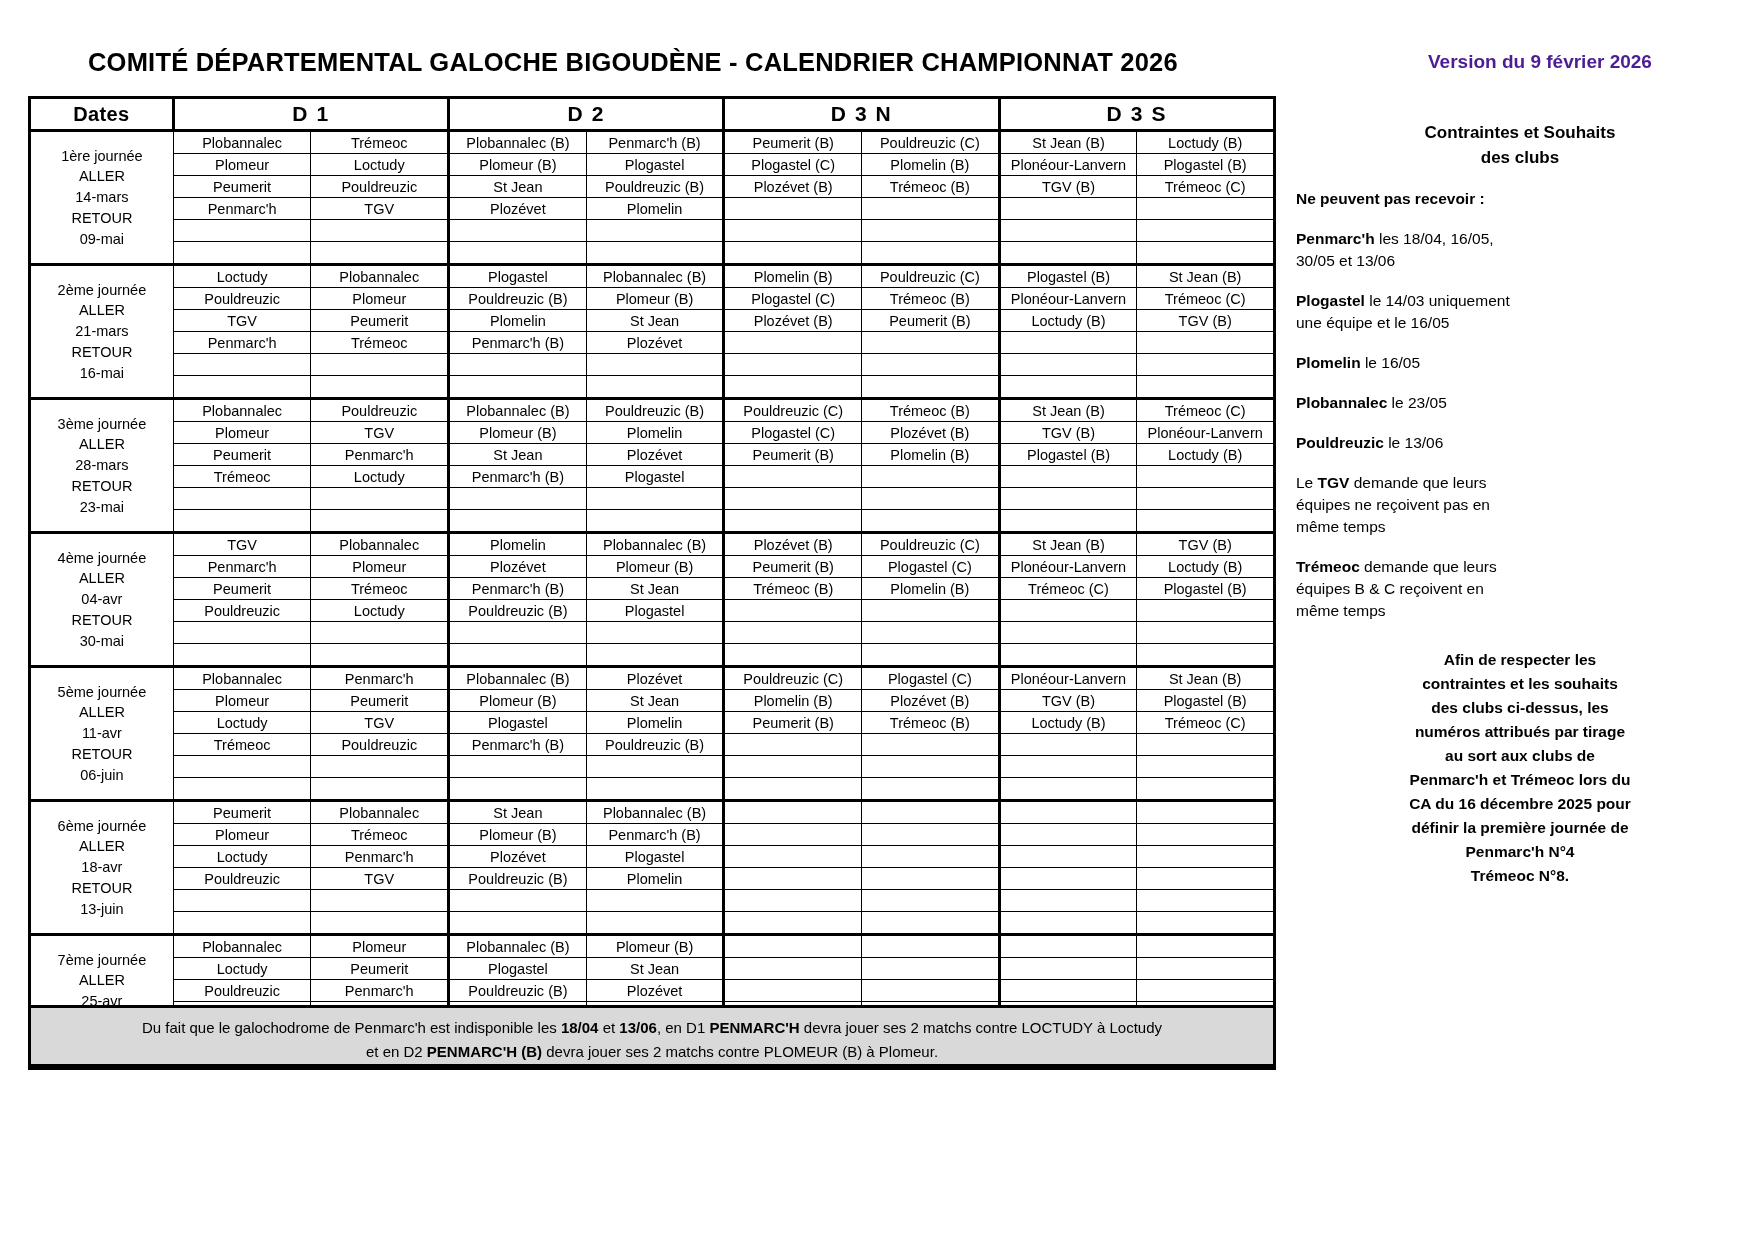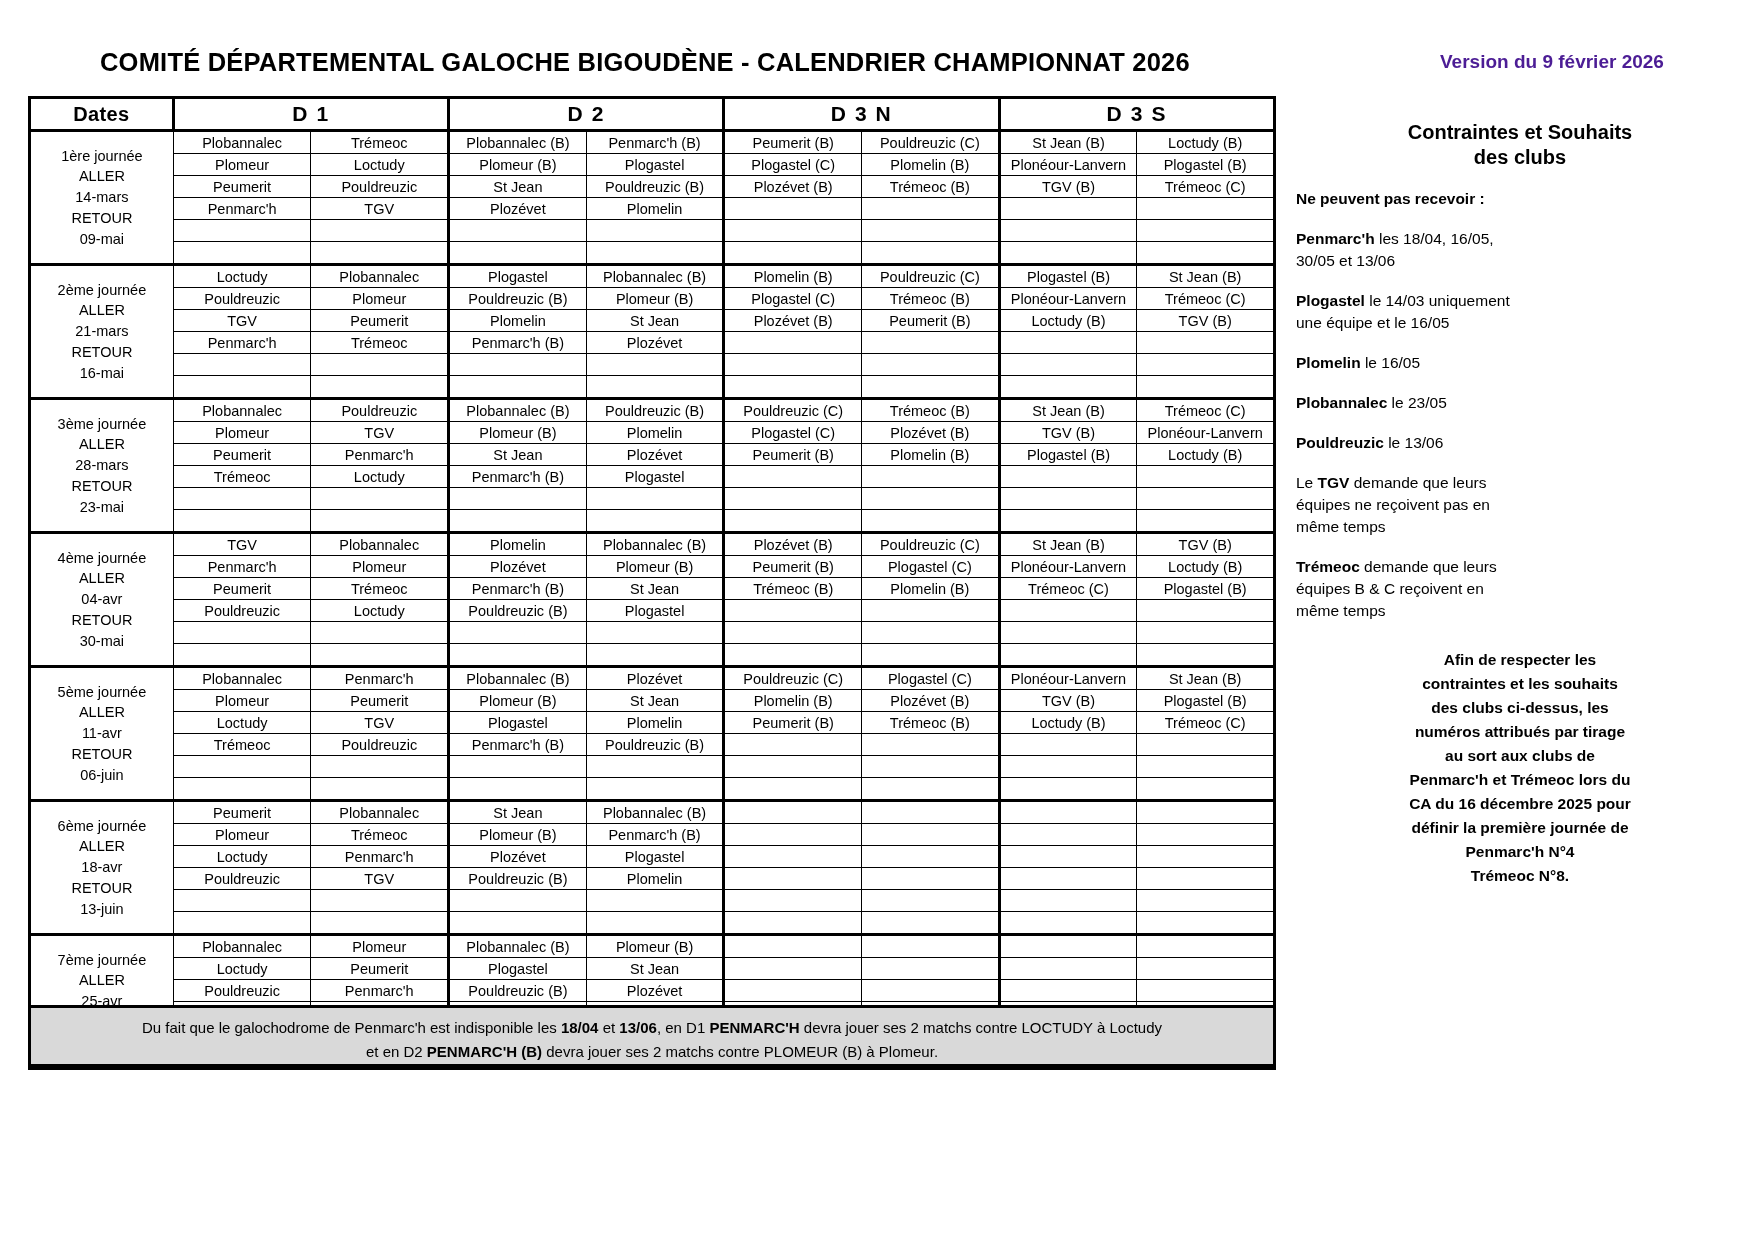--- a/index.html
+++ b/index.html
@@ -13,21 +13,21 @@
     font-family: "Liberation Sans", sans-serif;
     color: #000000;
     overflow: hidden;
     position: relative;
   }
 
   
   .header {
     position: absolute;
     top: 48px;
-    left: 12px;
+    left: 0;
     width: 1690px;
     height: 36px;
   }
   .doc-title {
     position: absolute;
     left: 88px;
     top: 0;
     font-size: 25.5px;
     font-weight: bold;
     letter-spacing: 0.2px;
@@ -129,21 +129,21 @@
     position: absolute;
     left: 1296px;
     top: 120px;
     width: 448px;
     font-size: 15.5px;
     line-height: 22px;
   }
   .constraints .c-title {
     text-align: center;
     font-weight: bold;
-    font-size: 20px;
+    font-size: 17px;
     line-height: 25px;
     margin-bottom: 18px;
   }
   .constraints p {
     margin: 12px 0 18px 0;
   }
   .constraints .lead { font-weight: bold; }
   .constraints b { font-weight: bold; }
   .constraints .centered {
     text-align: center;

